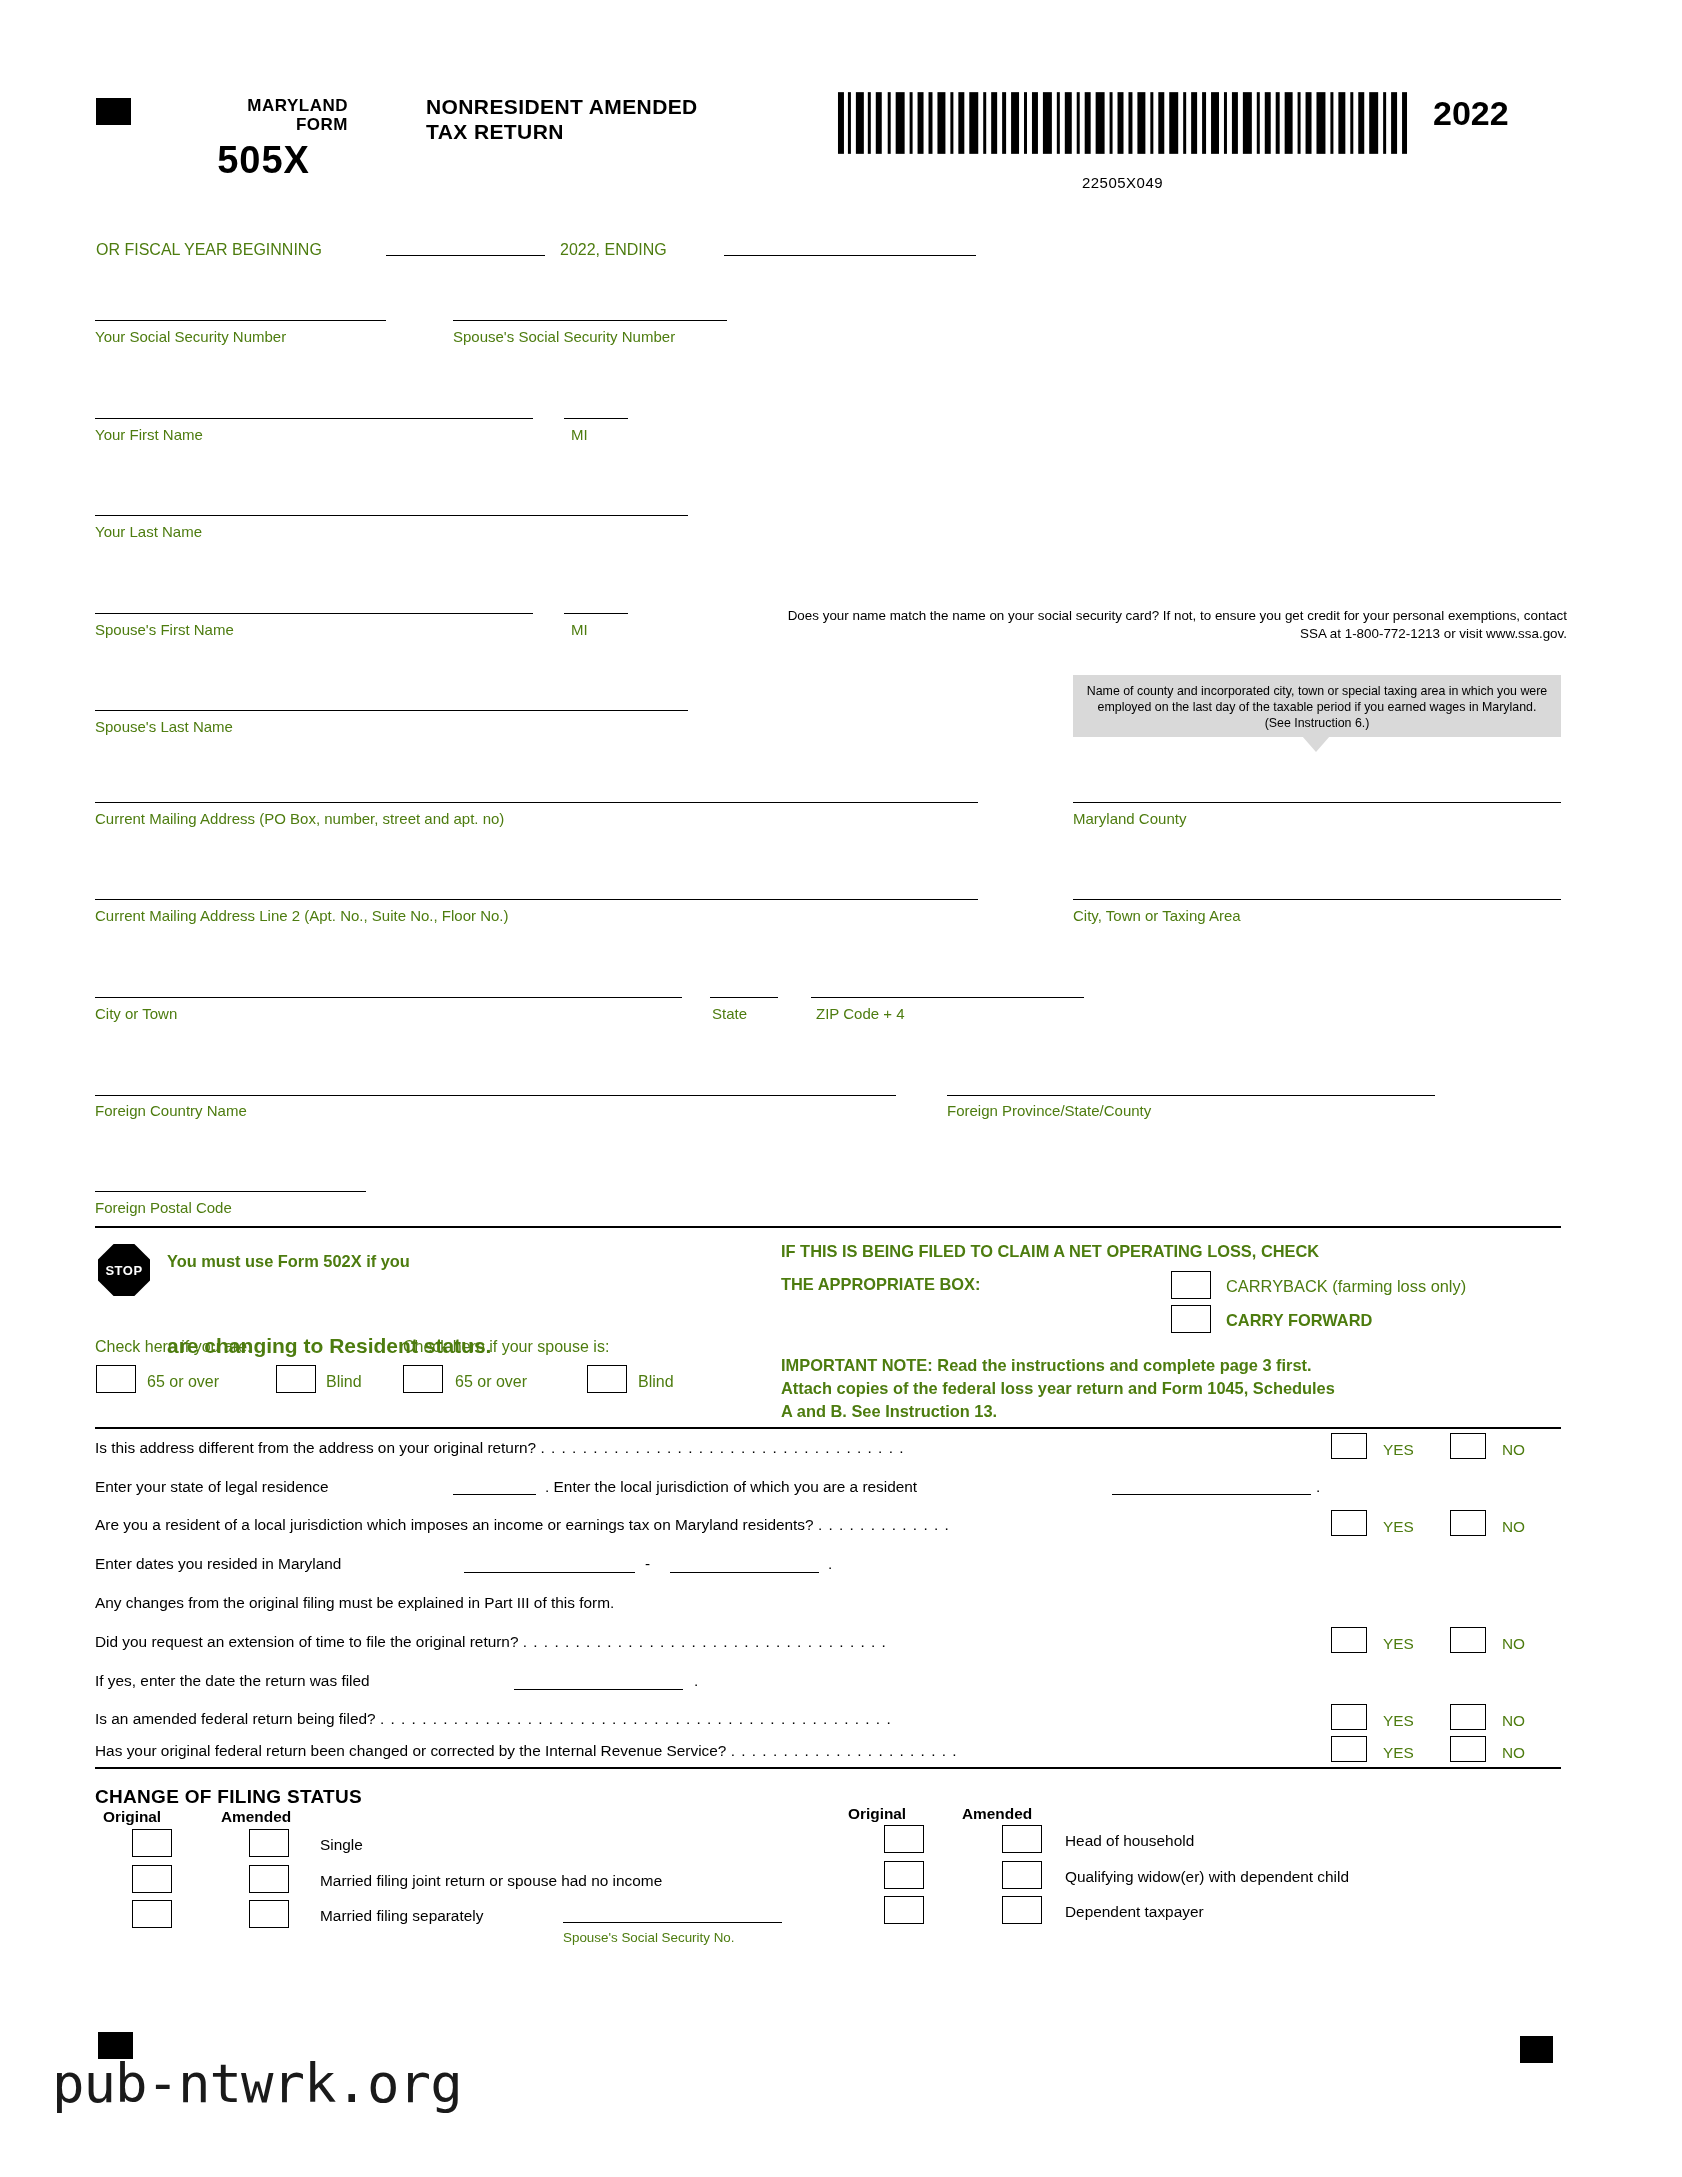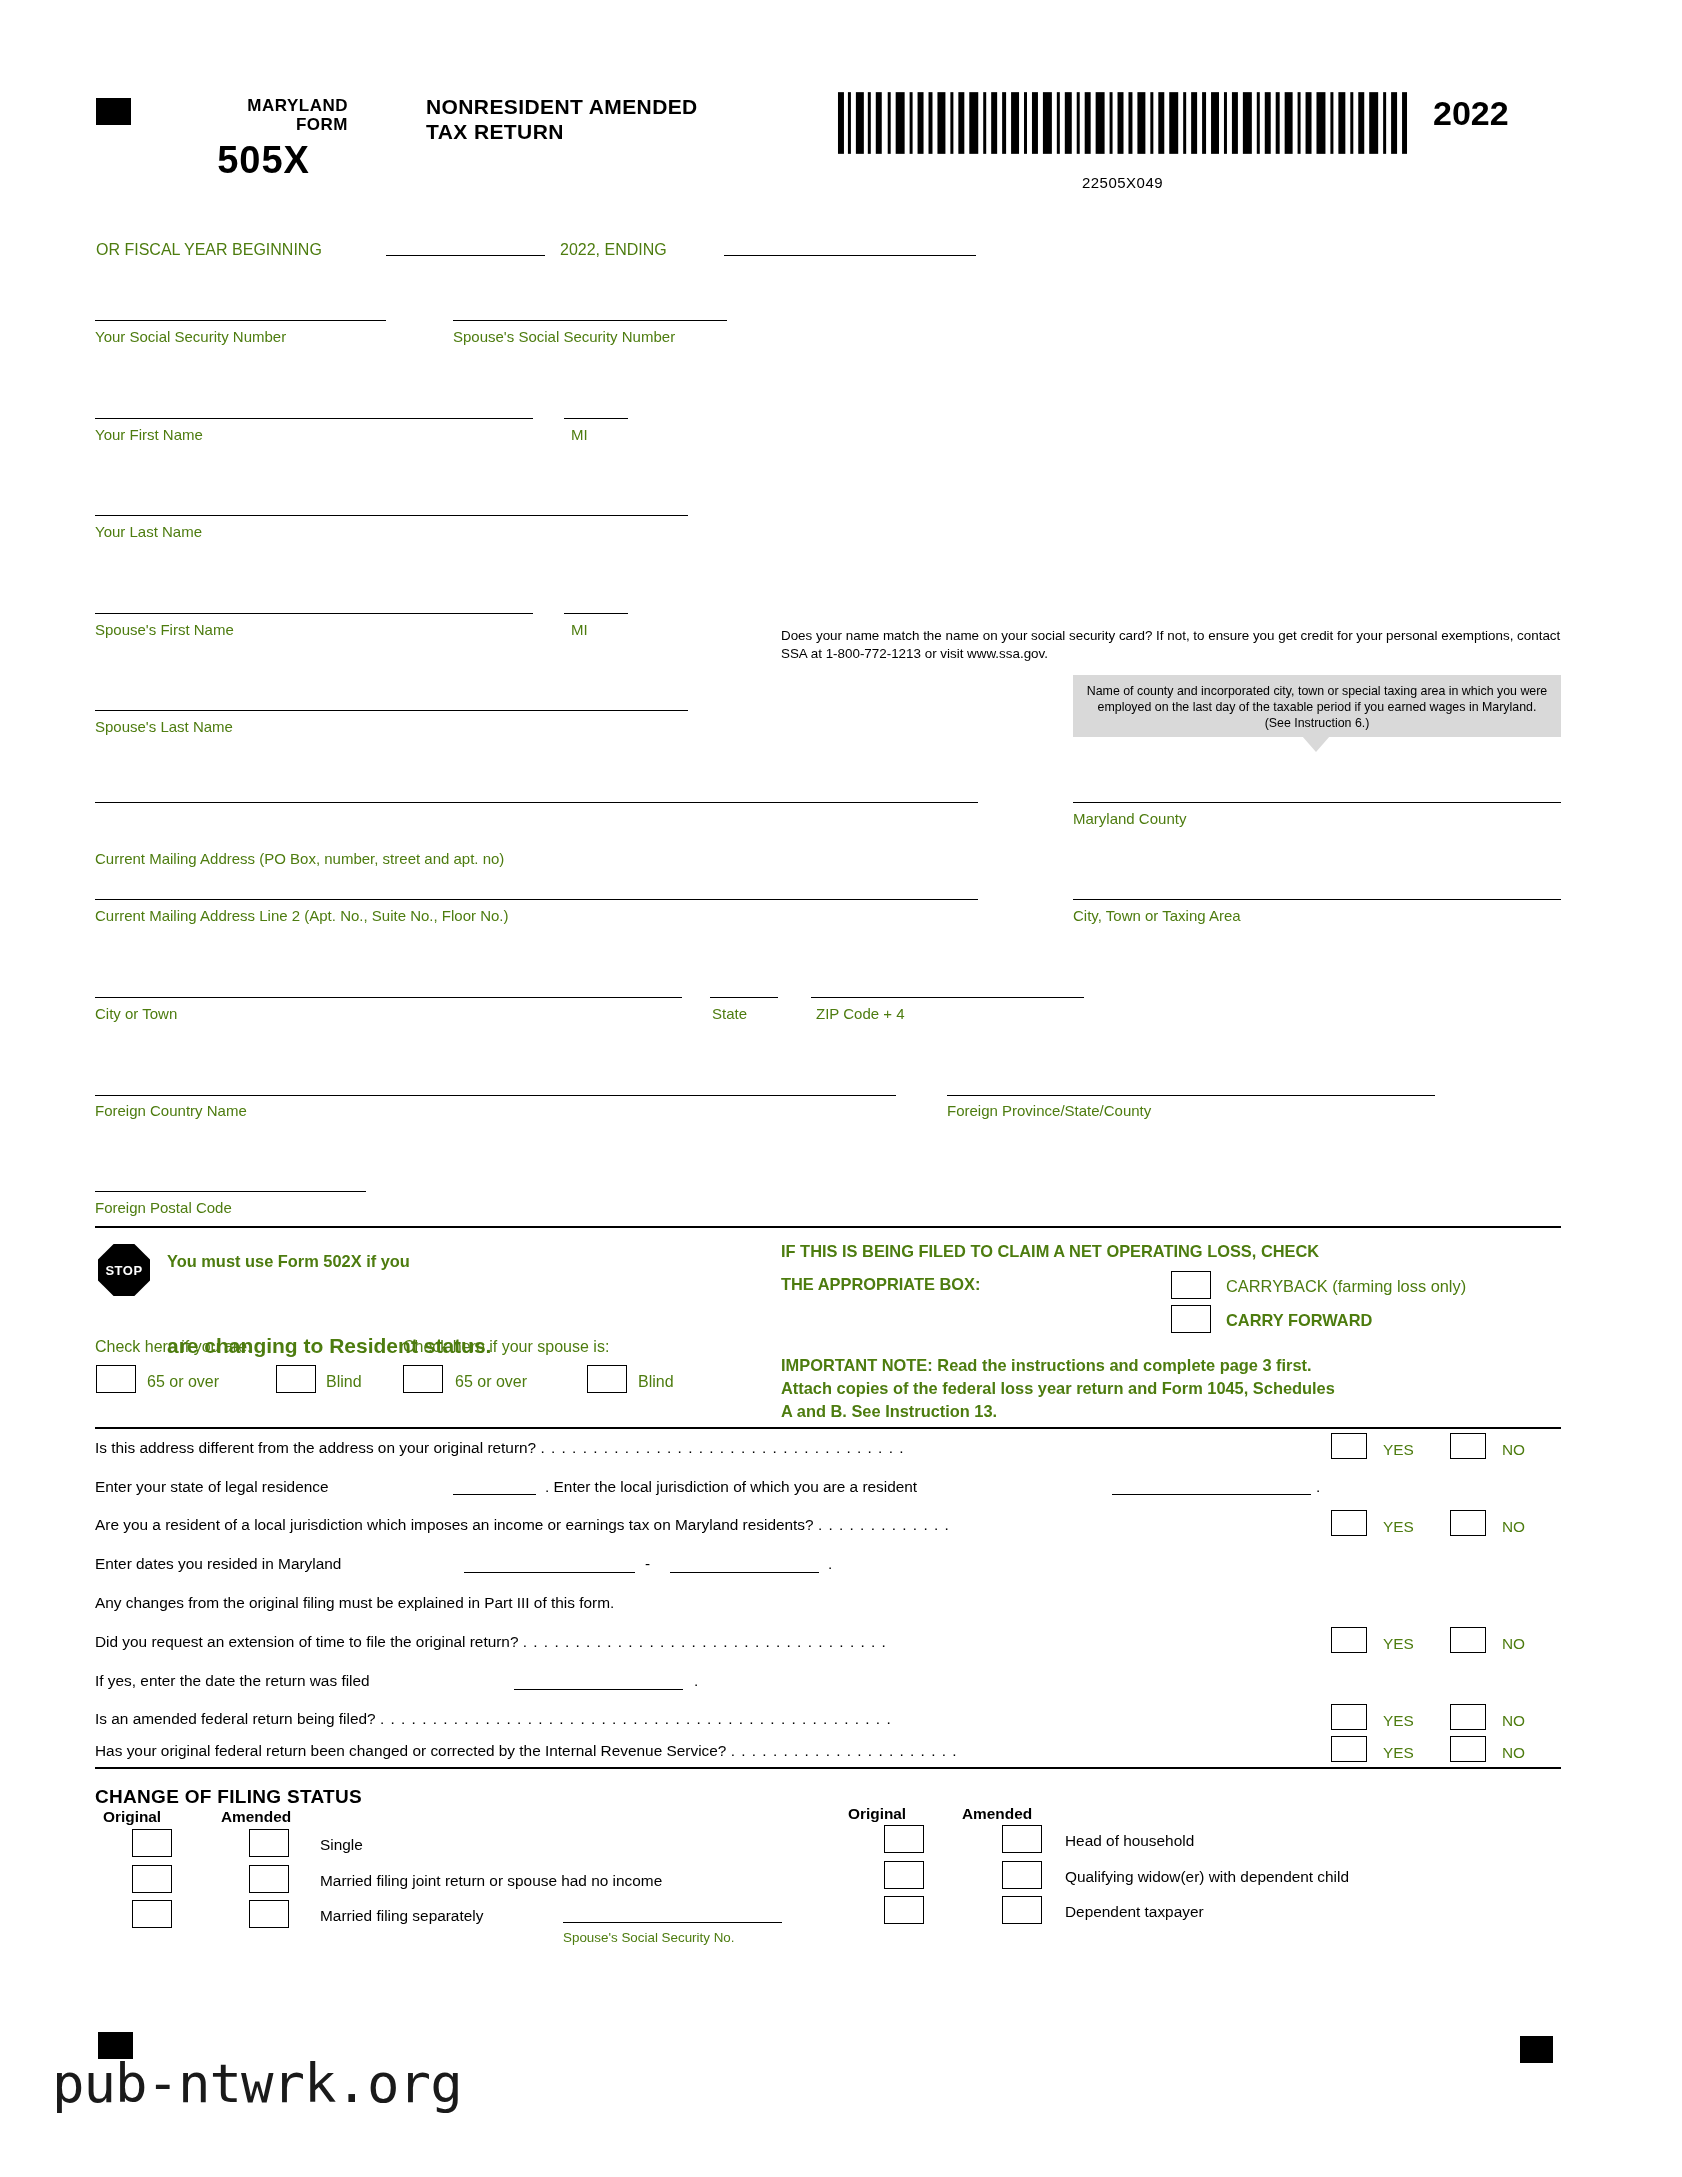--- a/index.html
+++ b/index.html
@@ -289,30 +289,30 @@
     <div class="lbl" style="left:571px; top:426px;">MI</div>
 
     <div class="rule" style="left:95px; top:515px; width:593px;"></div>
     <div class="lbl" style="left:95px; top:523px;">Your Last Name</div>
 
     <div class="rule" style="left:95px; top:613px; width:438px;"></div>
     <div class="lbl" style="left:95px; top:621px;">Spouse's First Name</div>
     <div class="rule" style="left:564px; top:613px; width:64px;"></div>
     <div class="lbl" style="left:571px; top:621px;">MI</div>
 
-    <div class="small-note" style="left:781px; top:627px; width:786px;">Does your name match the name on your social security card? If not, to ensure you get credit for your personal exemptions, contact SSA at 1-800-772-1213 or visit www.ssa.gov.</div>
+    <div class="small-note" style="left:781px; top:607px; width:786px;text-align:right;">Does your name match the name on your social security card? If not, to ensure you get credit for your personal exemptions, contact SSA at 1-800-772-1213 or visit www.ssa.gov.</div>
 
     <div class="rule" style="left:95px; top:710px; width:593px;"></div>
     <div class="lbl" style="left:95px; top:718px;">Spouse's Last Name</div>
 
     <div class="gray-box" style="left:1073px; top:675px; width:488px; height:62px;">Name of county and incorporated city, town or special taxing area in which you were employed on the last day of the taxable period if you earned wages in Maryland. (See Instruction 6.)</div>
     <div class="gray-arrow" style="left:1302px; top:736px;"></div>
 
     <div class="rule" style="left:95px; top:802px; width:883px;"></div>
-    <div class="lbl" style="left:95px; top:810px;margin-top:40px;">Current Mailing Address (PO Box, number, street and apt. no)</div>
+    <div class="lbl" style="left:95px; top:810px;">Current Mailing Address (PO Box, number, street and apt. no)</div>
 
     <div class="rule" style="left:1073px; top:802px; width:488px;"></div>
     <div class="lbl" style="left:1073px; top:810px;">Maryland County</div>
 
     <div class="rule" style="left:95px; top:899px; width:883px;"></div>
     <div class="lbl" style="left:95px; top:907px;">
       <span>Current Mailing Address Line 2 </span><span class="bold">(Apt. No., Suite No., Floor No.)</span>
     </div>
 
     <div class="rule-thin" style="left:1073px; top:899px; width:488px;"></div>

